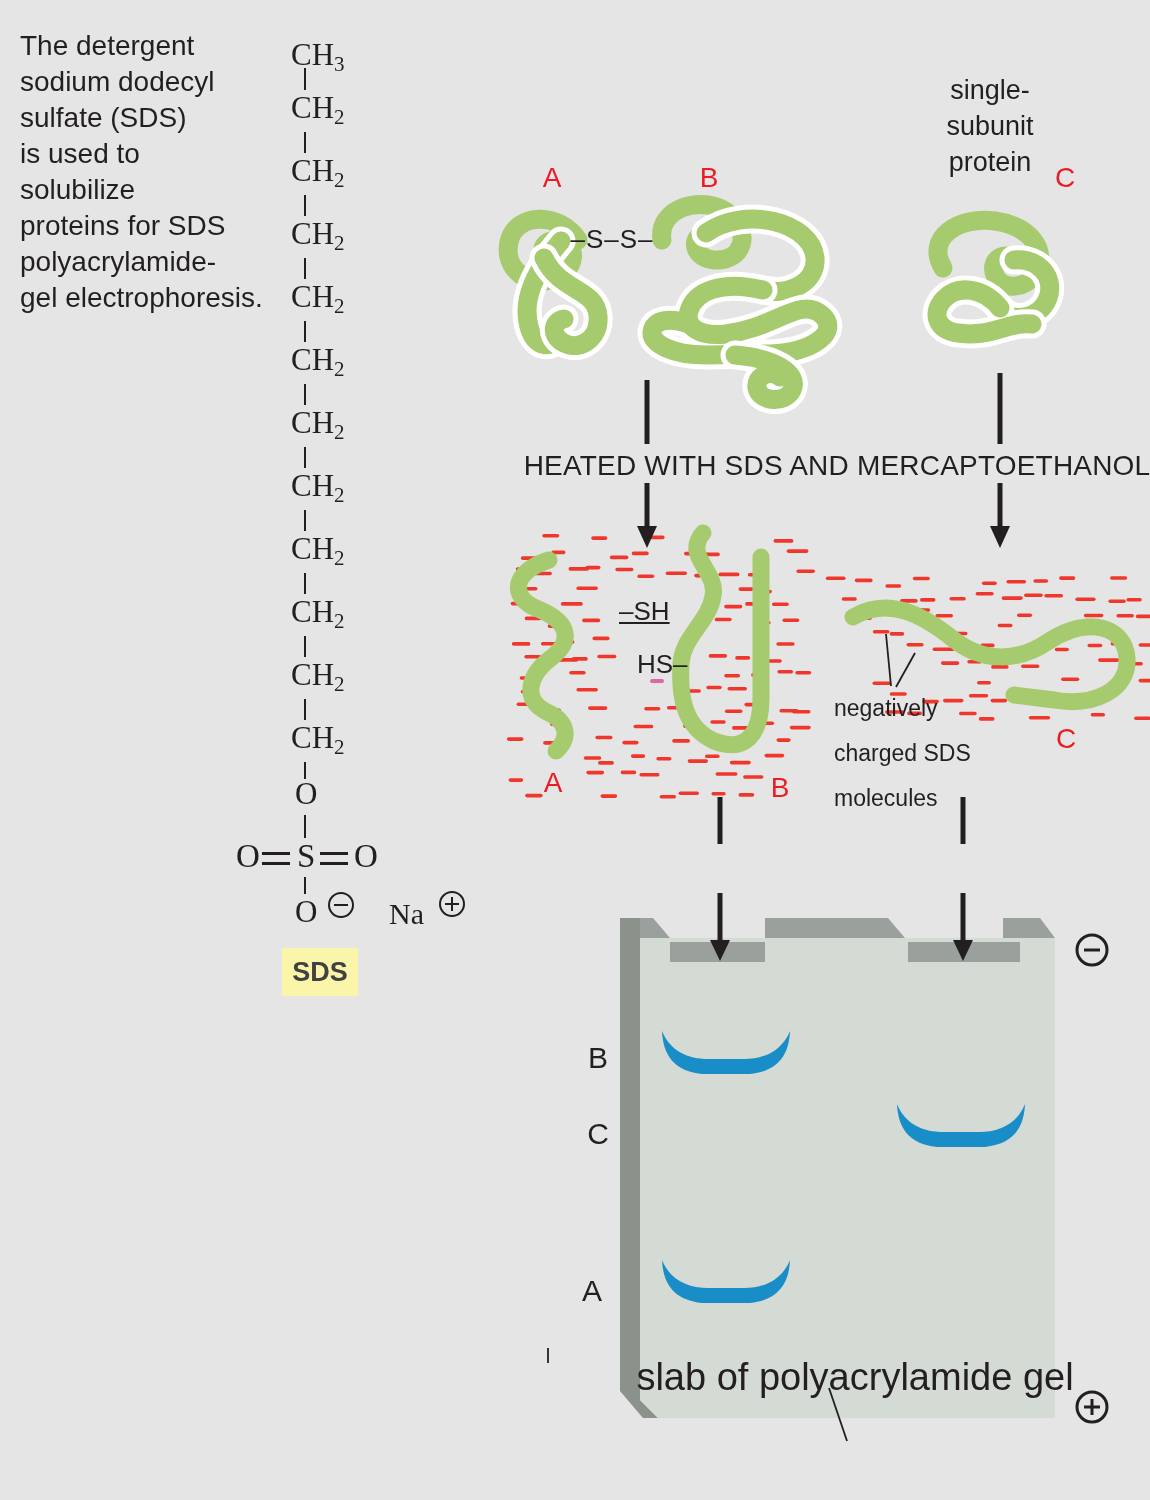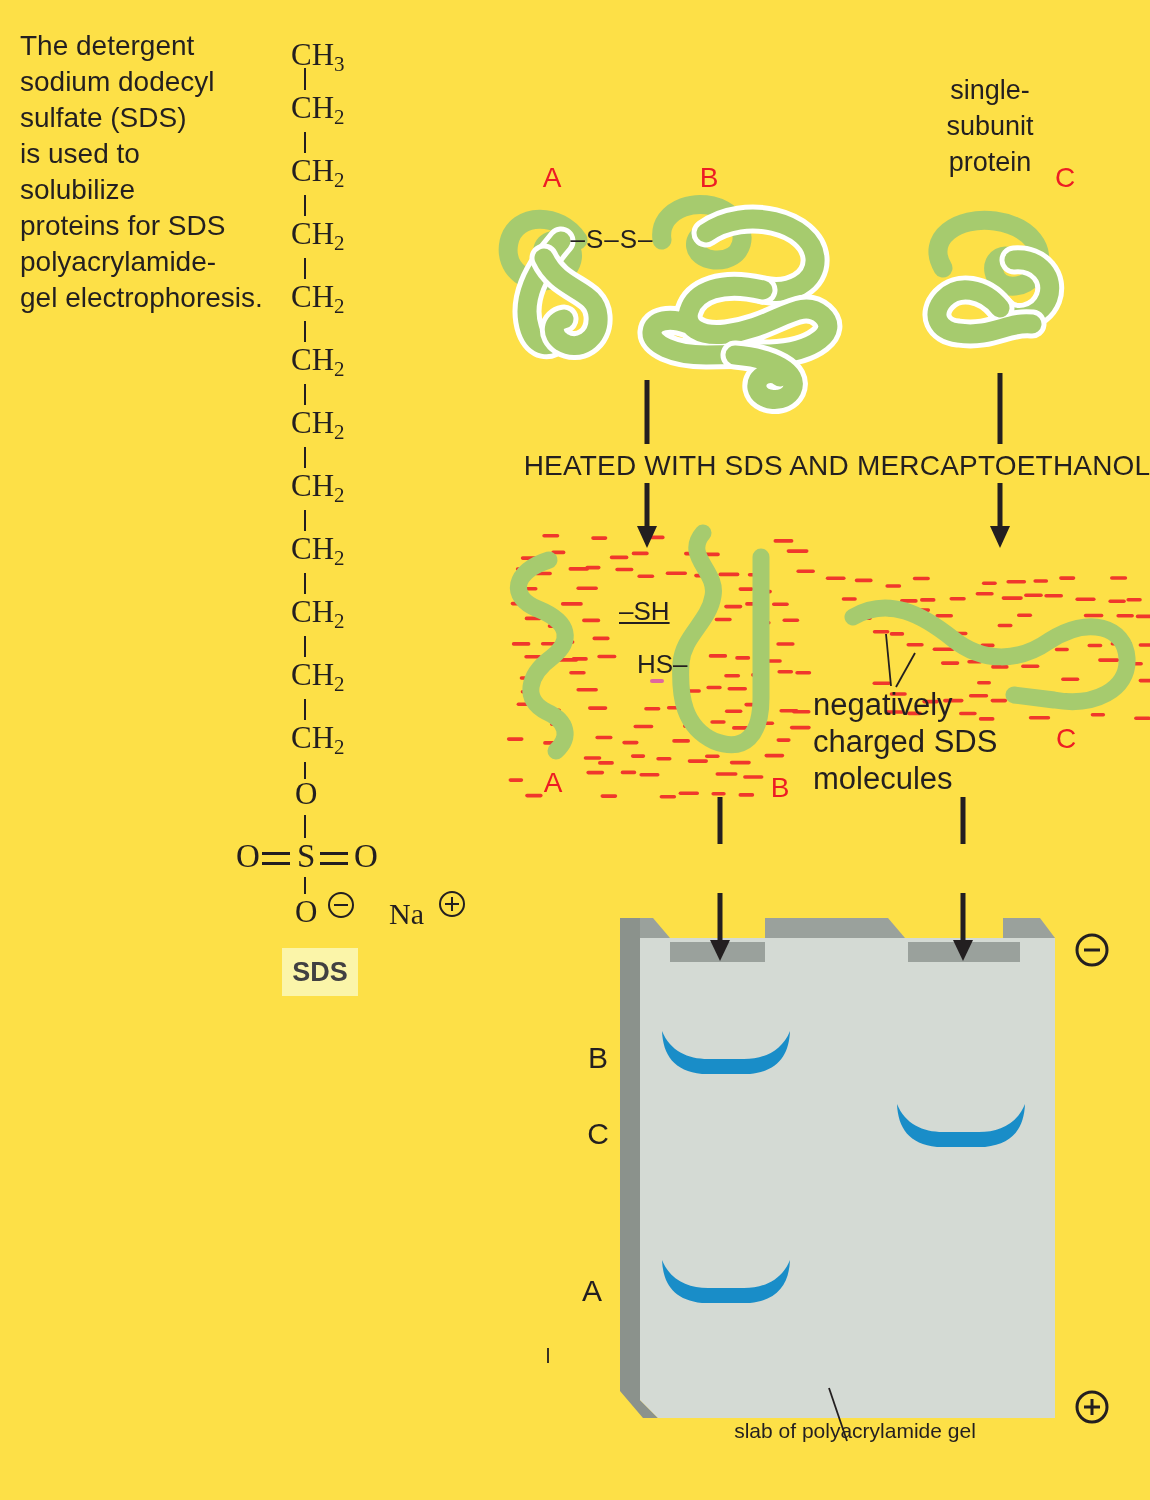--- a/index.html
+++ b/index.html
@@ -1,33 +1,33 @@
 <!DOCTYPE html>
 <html style="--green: #a6cb6e; --red: #ed1c24; --dash: #f0372c; --blue: #198dc8; --gelL: #d4dad4; --gelM: #9aa19c; --gelD: #8b928c; --ink: #231f20; --yellow: #fbf5a9;"><head>
 <meta charset="utf-8">
 <style>
   :root{
     --green:#a6cb6e; --red:#ed1c24; --dash:#f0372c; --blue:#198dc8;
     --gelL:#d4dad4; --gelM:#9aa19c; --gelD:#8b928c; --ink:#231f20; --yellow:#fbf5a9;
   }
   html,body{margin:0;padding:0;background:#fff;}
-  .canvas{position:relative;width:1150px;height:1500px;background:#fde047;overflow:hidden;
+  .canvas{position:relative;width:1150px;height:1500px;background:#e5e5e5;overflow:hidden;
           font-family:"Liberation Sans",sans-serif;color:var(--ink);}
   .overlay{position:absolute;left:0;top:0;pointer-events:none;}
   .txt{position:absolute;white-space:pre-line;}
   .ctr{transform:translateX(-50%);text-align:center;}
   .intro{left:20px;top:28px;font-size:28px;line-height:36px;width:270px;}
   .cap1{left:619px;top:18px;font-size:27px;line-height:36px;}
   .cap2{left:990px;top:72px;font-size:27px;line-height:36px;}
   .heated{left:837px;top:450px;font-size:28px;letter-spacing:.2px;white-space:nowrap;}
   .pge{left:845px;top:853px;font-size:28px;letter-spacing:.2px;white-space:nowrap;}
   .sh1{left:619px;top:596px;font-size:26px;text-decoration:underline;}
   .sh2{left:637px;top:649px;font-size:26px;}
-  .note{left:813px;top:686px;font-size:31px;line-height:37px;}
-  .slab{left:855px;top:1419px;font-size:21px;white-space:nowrap;text-align:right;}
+  .note{left:834px;top:686px;font-size:23px;line-height:45px;}
+  .slab{left:855px;top:1356px;font-size:38px;white-space:nowrap;text-align:right;}
   .disulfide{left:612px;top:224px;font-size:26px;letter-spacing:1px;text-align:center;}
   .redletter{position:absolute;color:var(--red);font-size:28px;transform:translateX(-50%);}
   .lane{position:absolute;font-size:30px;transform:translateX(-50%);}
   .chem{position:absolute;font-family:"Liberation Serif","DejaVu Serif",serif;font-size:31px;}
   .chem sub{font-size:21px;vertical-align:-6px;line-height:0;}
   .chem.big{font-size:33px;}
   .bond{position:absolute;width:2px;background:var(--ink);}
   .hbond{position:absolute;height:3px;background:var(--ink);}
   .circ{position:absolute;width:26px;height:26px;border:2.5px solid var(--ink);border-radius:50%;box-sizing:border-box;}
   .circ .h{position:absolute;left:4px;right:4px;top:50%;height:2.5px;margin-top:-1.25px;background:var(--ink);}

